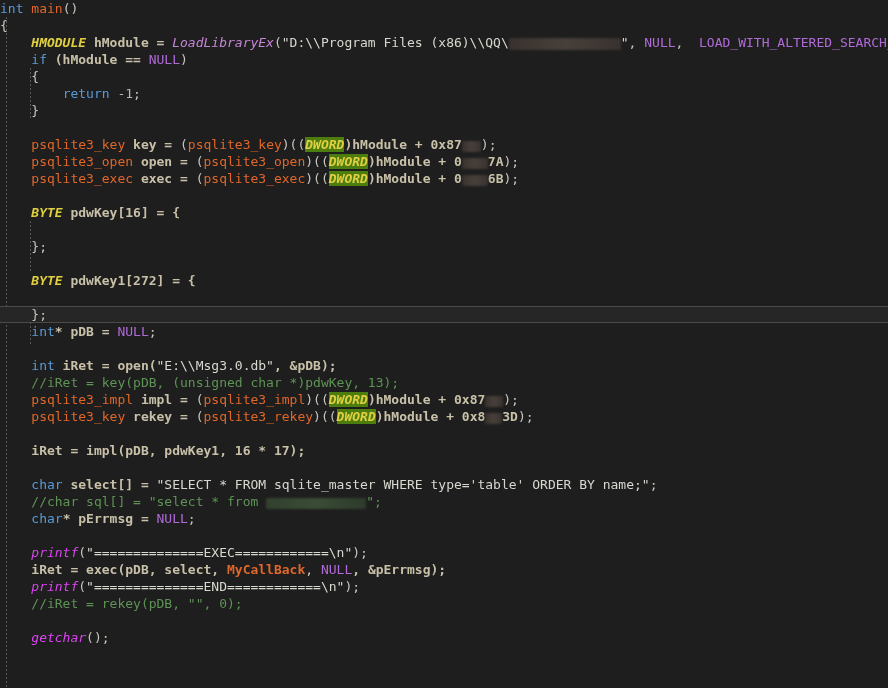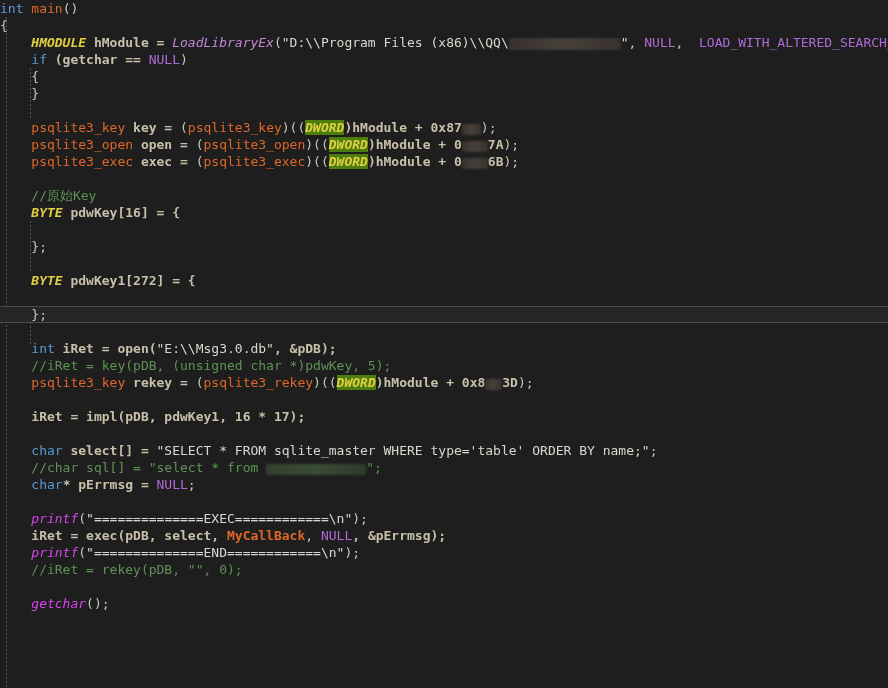--- a/index.html
+++ b/index.html
@@ -84,62 +84,64 @@
   <div class="guide" style="left:30px;top:68px;height:51px;"></div>
   <div class="guide" style="left:30px;top:221px;height:51px;"></div>
   <div class="guide" style="left:30px;top:306px;height:40px;"></div>
 
   <div class="line"><span class="code"><span class="kw">int</span> <span class="main">main</span><span class="punct">()</span></span></div>
 
   <div class="line"><span class="code punct">{</span></div>
 
   <div class="line"><span class="code">    <span class="type">HMODULE</span><span class="var"> hModule = </span><span class="fn">LoadLibraryEx</span><span class="punct">(</span><span class="str">"D:\\Program Files (x86)\\QQ\</span><span class="redact" style="width:112px;height:12px;"></span><span class="str">"</span><span class="punct">, </span><span class="macro">NULL</span><span class="punct">,  </span><span class="macro">LOAD_WITH_ALTERED_SEARCH_PATH</span></span></div>
 
-  <div class="line"><span class="code">    <span class="kw">if</span><span class="var"> (getchar == </span><span class="macro">NULL</span><span class="punct">)</span></span></div>
+  <div class="line"><span class="code">    <span class="kw">if</span><span class="var"> (hModule == </span><span class="macro">NULL</span><span class="punct">)</span></span></div>
 
   <div class="line"><span class="code">    <span class="punct">{</span></span></div>
 
 
+  <div class="line"><span class="code">        <span class="kw">return</span><span class="num"> -1</span><span class="punct">;</span></span></div>
 
   <div class="line"><span class="code">    <span class="punct">}</span></span></div>
 
   <div class="line"><span class="code"></span></div>
 
   <div class="line"><span class="code">    <span class="ident">psqlite3_key</span><span class="var"> key = </span><span class="punct">(</span><span class="ident">psqlite3_key</span><span class="punct">)((</span><span class="type-hl">DWORD</span><span class="var">)hModule + 0x87</span><span class="redact" style="width:19px;height:11px;"></span><span class="punct">);</span></span></div>
 
   <div class="line"><span class="code">    <span class="ident">psqlite3_open</span><span class="var"> open = </span><span class="punct">(</span><span class="ident">psqlite3_open</span><span class="punct">)((</span><span class="type-hl">DWORD</span><span class="var">)hModule + 0</span><span class="redact" style="width:26px;height:11px;"></span><span class="var">7A</span><span class="punct">);</span></span></div>
 
   <div class="line"><span class="code">    <span class="ident">psqlite3_exec</span><span class="var"> exec = </span><span class="punct">(</span><span class="ident">psqlite3_exec</span><span class="punct">)((</span><span class="type-hl">DWORD</span><span class="var">)hModule + 0</span><span class="redact" style="width:26px;height:11px;"></span><span class="var">6B</span><span class="punct">);</span></span></div>
 
   <div class="line"><span class="code"></span></div>
 
-  <div class="line"><span class="code">    <span class="cmt">//原始Key</span></span></div>
 
   <div class="line"><span class="code">    <span class="type">BYTE</span><span class="var"> pdwKey[16] = {</span></span></div>
 
   <div class="line"><span class="code"></span></div>
 
   <div class="line"><span class="code">    <span class="punct">};</span></span></div>
 
   <div class="line"><span class="code"></span></div>
 
 
   <div class="line"><span class="code">    <span class="type">BYTE</span><span class="var"> pdwKey1[272] = {</span></span></div>
 
   <div class="line"><span class="code"></span></div>
 
   <div class="line current"><span class="code">    <span class="punct">};</span></span></div>
 
+  <div class="line"><span class="code">    <span class="kw">int</span><span class="var">* pDB = </span><span class="macro">NULL</span><span class="punct">;</span></span></div>
 
   <div class="line"><span class="code"></span></div>
 
   <div class="line"><span class="code">    <span class="kw">int</span><span class="var"> iRet = open(</span><span class="str">"E:\\Msg3.0.db"</span><span class="var">, &amp;pDB);</span></span></div>
 
-  <div class="line"><span class="code">    <span class="cmt">//iRet = key(pDB, (unsigned char *)pdwKey, 5);</span></span></div>
+  <div class="line"><span class="code">    <span class="cmt">//iRet = key(pDB, (unsigned char *)pdwKey, 13);</span></span></div>
 
+  <div class="line"><span class="code">    <span class="ident">psqlite3_impl</span><span class="var"> impl = </span><span class="punct">(</span><span class="ident">psqlite3_impl</span><span class="punct">)((</span><span class="type-hl">DWORD</span><span class="var">)hModule + 0x87</span><span class="redact" style="width:18px;height:11px;"></span><span class="punct">);</span></span></div>
 
   <div class="line"><span class="code">    <span class="ident">psqlite3_key</span><span class="var"> rekey = </span><span class="punct">(</span><span class="ident">psqlite3_rekey</span><span class="punct">)((</span><span class="type-hl">DWORD</span><span class="var">)hModule + 0x8</span><span class="redact" style="width:17px;height:11px;"></span><span class="var">3D</span><span class="punct">);</span></span></div>
 
   <div class="line"><span class="code"></span></div>
 
   <div class="line"><span class="code">    <span class="var">iRet = impl(pDB, pdwKey1, 16 * 17);</span></span></div>
 
   <div class="line"><span class="code"></span></div>
 
   <div class="line"><span class="code">    <span class="kw">char</span><span class="var"> select[] = </span><span class="str">"SELECT * FROM sqlite_master WHERE type='table' ORDER BY name;"</span><span class="punct">;</span></span></div>

